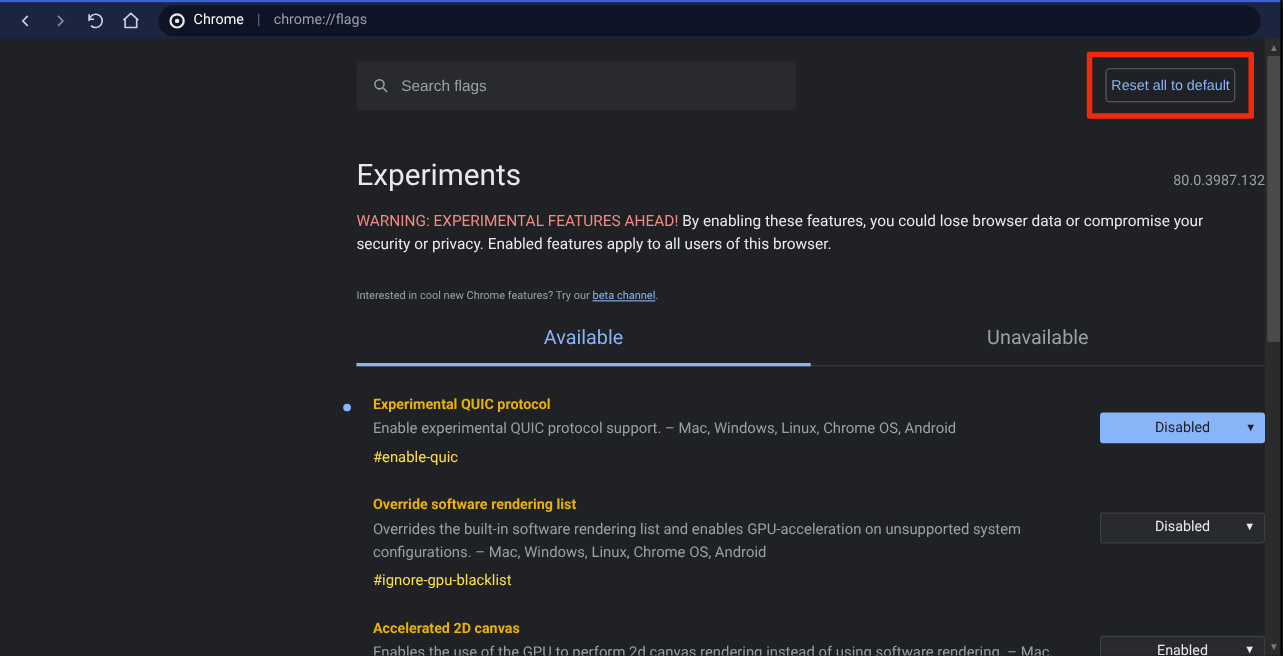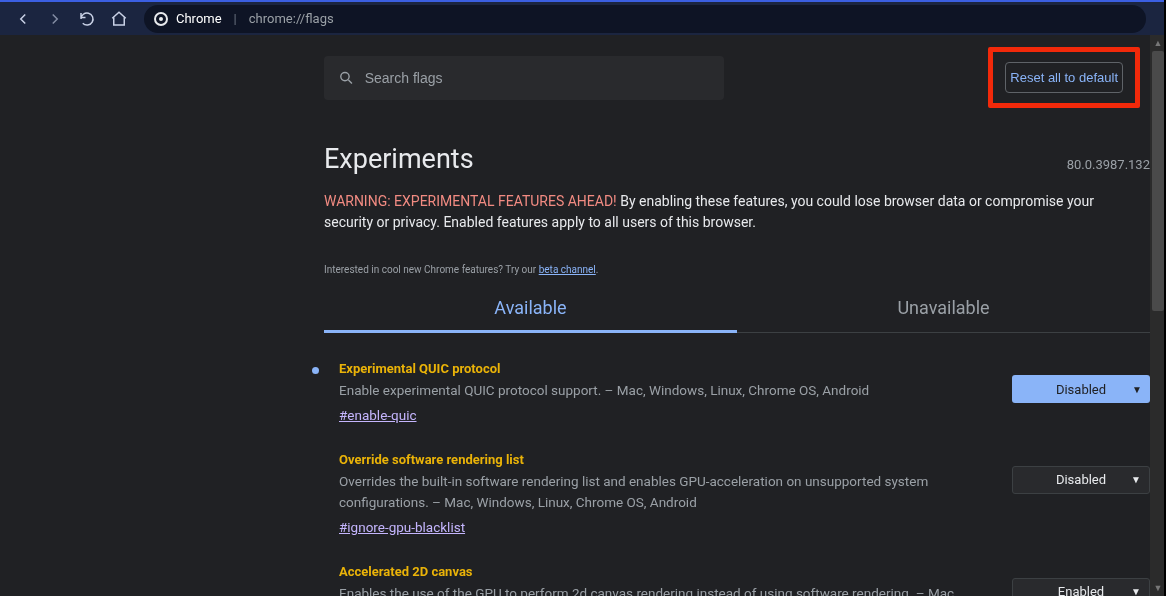--- a/index.html
+++ b/index.html
@@ -190,22 +190,22 @@
   }
   .flag .dot {
     width:7px; height:7px; background:#8ab4f8; border-radius:50%;
     margin-top:6px;
     flex-shrink:0;
   }
   .flag .dot.hidden { visibility:hidden; }
   .flag-main { flex:1; }
   .flag-title { font-size:13px; font-weight:700; color:#eab308; margin-bottom:4px; }
   .flag-desc { font-size:13.5px; color:#9aa0a6; line-height:1.55; margin-bottom:4px; }
-  .flag-anchor { font-size:13.5px; color:#c4b5fd; text-decoration:underline; cursor:pointer; }
-  .flag-select-wrap { width:138px; margin-top:14px; flex-shrink:0; }
+  .flag-anchor { font-size:13.5px; color:#fde047; cursor:pointer; }
+  .flag-select-wrap { width:150px; margin-top:14px; flex-shrink:0; }
   .sel {
     height: 28px;
     width: 100%;
     border-radius:3px;
     display:flex;
     align-items:center;
     justify-content:center;
     font-size:13px;
     position:relative;
     cursor:pointer;

